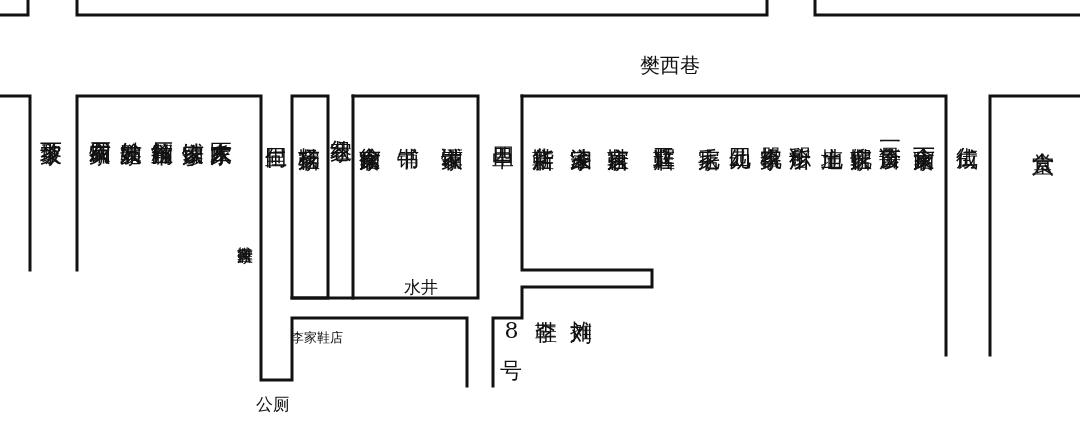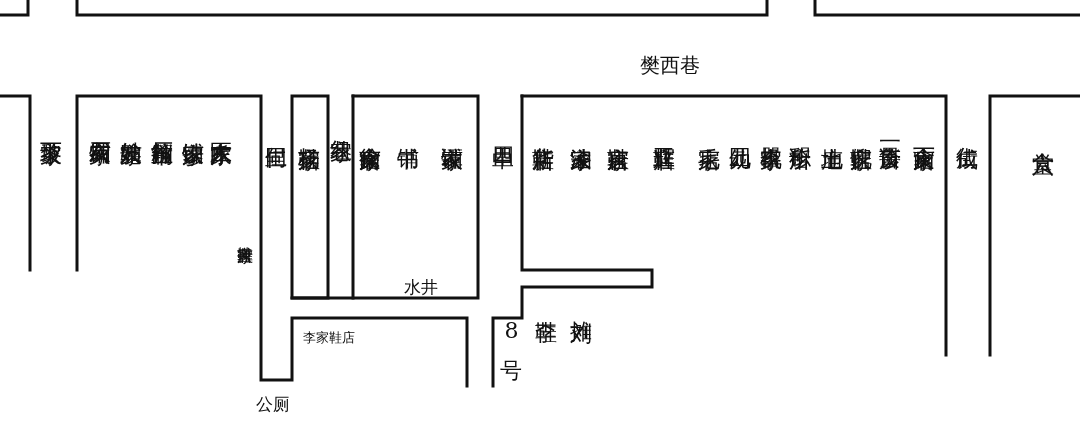--- a/index.html
+++ b/index.html
@@ -50,21 +50,21 @@
 <div class="lbl sm" style="left:237px;top:234px;">唐家鞋摊</div>
 
 <div class="lbl" style="left:265px;top:130px;">同仁里</div>
 <div class="lbl" style="left:298px;top:130px;">杨家鞋店</div>
 <div class="lbl" style="left:330px;top:122px;">纽家巷</div>
 <div class="lbl" style="left:359px;top:130px;">徐家南食店</div>
 <div class="lbl" style="left:397px;top:130px;">书铺</div>
 <div class="lbl" style="left:441px;top:130px;">谭家衣铺</div>
 <div class="hlbl md" style="left:391px;top:276px;margin-left:13px;">水井</div>
 
-<div class="hlbl sm" style="left:303px;top:329px;">李家鞋店</div>
+<div class="hlbl sm" style="left:291px;top:329px;">李家鞋店</div>
 <div class="hlbl md" style="left:256px;top:393px;text-align:right;">公厕</div>
 
 <div class="lbl" style="left:492px;top:130px;">四中里</div>
 <div class="lbl" style="left:532px;top:130px;">新华鞋店</div>
 <div class="lbl" style="left:570px;top:130px;">宋家油漆</div>
 <div class="lbl" style="left:607px;top:130px;">唐家鞋店</div>
 <div class="lbl" style="left:653px;top:130px;">亚辉鞋店</div>
 <div class="lbl" style="left:698px;top:130px;">毛家店</div>
 <div class="lbl" style="left:729px;top:130px;">幼儿园</div>
 <div class="lbl" style="left:760px;top:130px;">李家机器</div>

